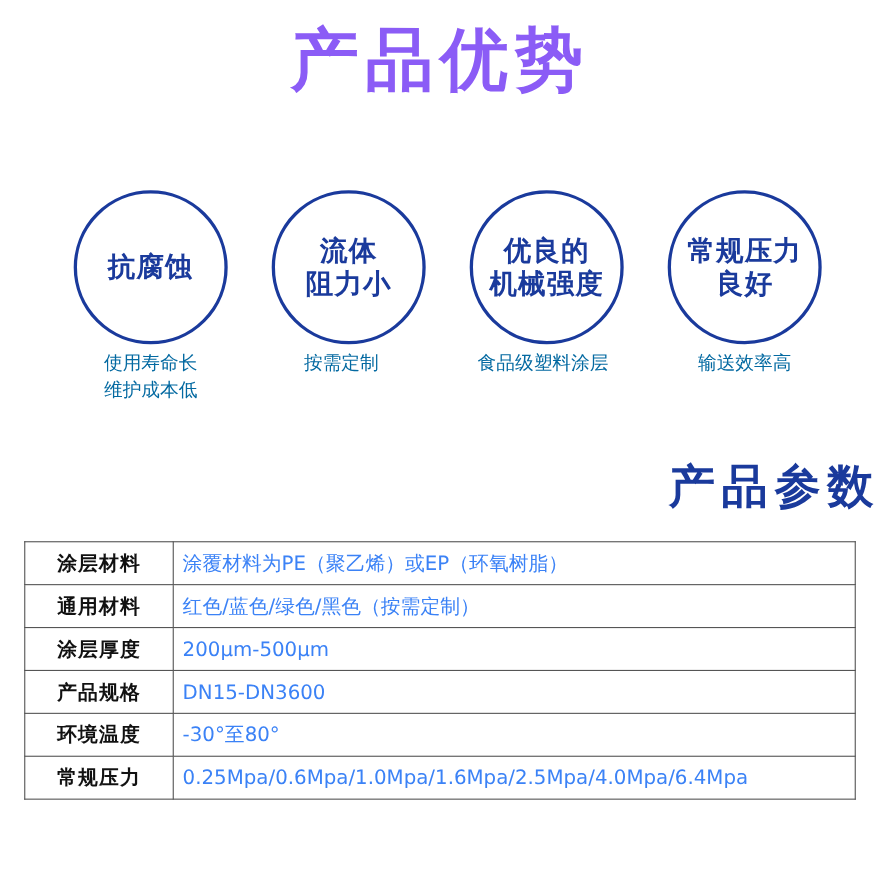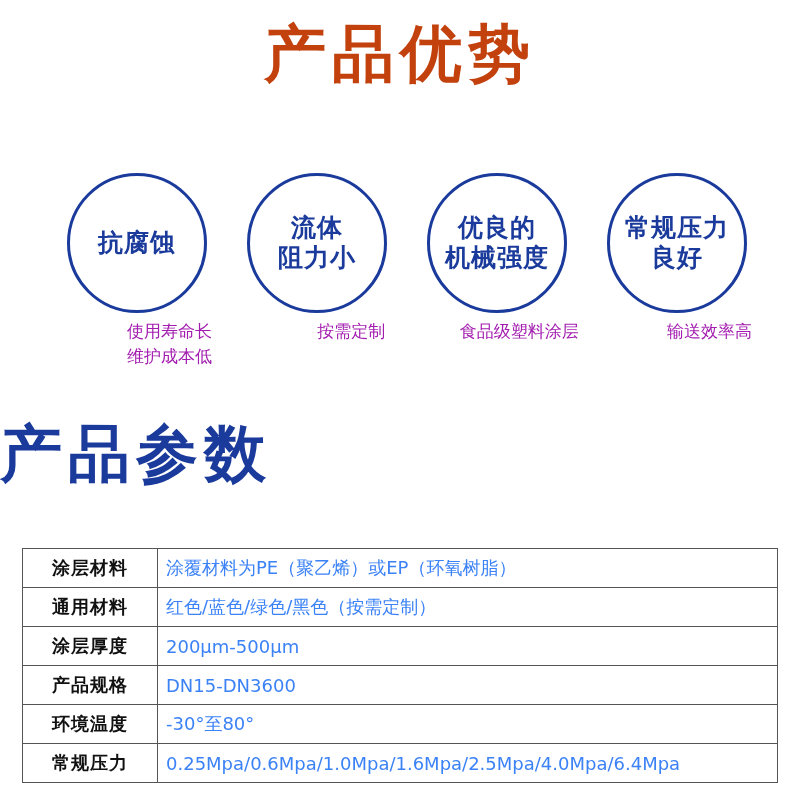--- a/index.html
+++ b/index.html
@@ -24,21 +24,21 @@
   
   .title-advantage {
     position: absolute;
     top: 18px;
     left: 0;
     width: 800px;
     text-align: center;
     font-size: 62px;
     font-weight: bold;
     letter-spacing: 6px;
-    color: #c2410c;
+    color: #8b5cf6;
     line-height: 1.15;
     font-family: "DejaVu Sans", "Liberation Sans", sans-serif;
   }
 
   
   .circles-row {
     position: absolute;
     top: 168px;
     left: 62px;
     width: 690px;
@@ -79,50 +79,50 @@
     position: absolute;
     top: 320px;
     left: 62px;
     width: 690px;
     display: flex;
     justify-content: space-between;
     align-items: flex-start;
   }
   .caption {
     width: 150px;
-    text-align: right;
+    text-align: center;
     font-size: 17px;
-    color: #a21caf;
+    color: #0369a1;
     line-height: 1.45;
     white-space: pre-line;
-    font-family: Liberation Serif, serif;
+    font-family: Liberation Mono, monospace;
   }
   .caption.wide {
     width: 170px;
   }
 
   
   .title-params {
     position: absolute;
     top: 418px;
     left: 0;
     width: 800px;
-    text-align: left;
-    font-size: 62px;
+    text-align: right;
+    font-size: 42px;
     font-weight: bold;
     letter-spacing: 6px;
     color: #1a3a9c;
     line-height: 1.15;
     font-family: "DejaVu Sans", "Liberation Sans", sans-serif;
   }
 
   
   .params-table {
     position: absolute;
-    top: 548px;
+    top: 492px;
     left: 22px;
     width: 756px;
     border-collapse: collapse;
     table-layout: fixed;
   }
   .params-table td {
     border: 1px solid #555555;
     height: 38px;
     padding: 0 8px;
     font-size: 18px;

